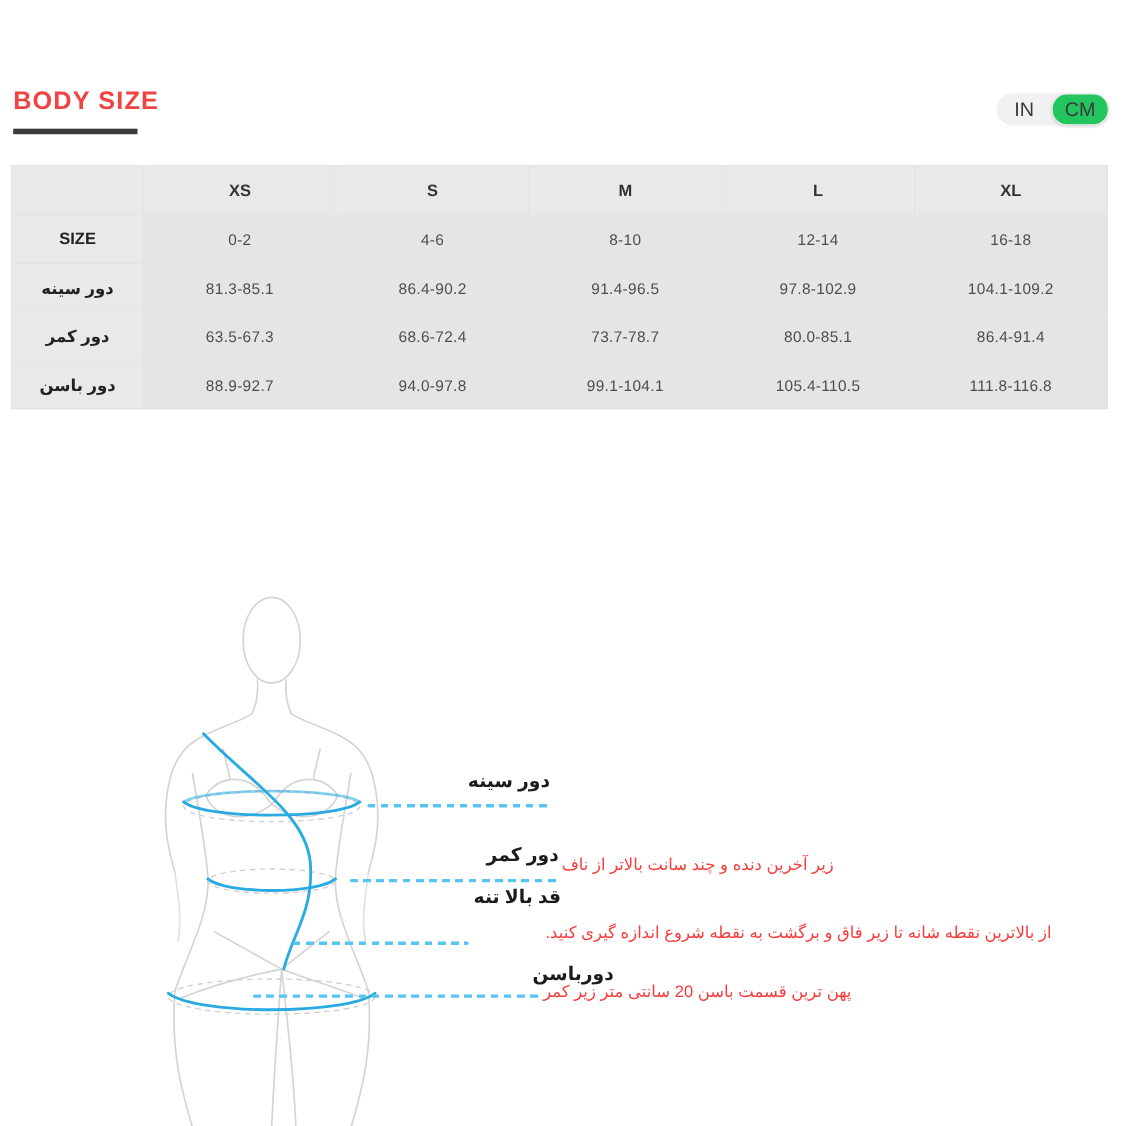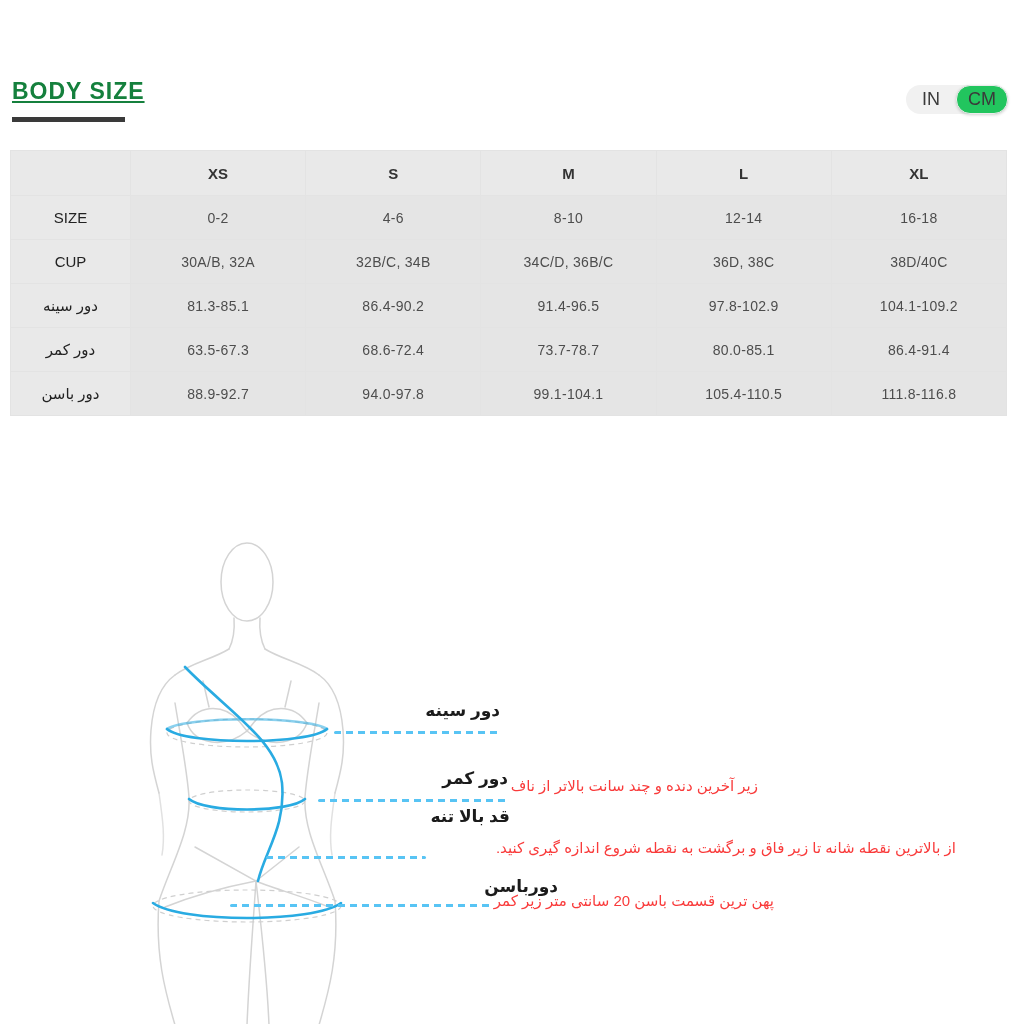--- a/index.html
+++ b/index.html
@@ -2,40 +2,40 @@
 <html><head>
 <meta charset="utf-8">
 <style>
   * { margin:0; padding:0; box-sizing:border-box; }
   html,body { width:1024px; height:1024px; background:#ffffff; overflow:hidden;
               font-family:"Liberation Sans","DejaVu Sans",sans-serif; }
   .stage { position:relative; width:1024px; height:1024px; }
 
   
   .page-title { position:absolute; left:12px; top:78px; font-size:23px; font-weight:700;
-                letter-spacing:1px; color:#15803d;text-decoration:underline; }
+                letter-spacing:1px; color:#ef4444; }
   .title-underline { position:absolute; left:12px; top:117px; width:113px; height:5px;
                      background:#3a3a3a; }
 
   
   .toggle { position:absolute; left:906px; top:85px; width:102px; height:29px;
             background:#f1f1f1; border-radius:15px; display:flex; align-items:center; }
   .toggle .opt { flex:1; text-align:center; font-size:18px; color:#3a3a3a; line-height:27px;
                  border-radius:14px; cursor:pointer; }
   .toggle .opt.selected { background:#22c55e; border:1px solid #ececec;
                           box-shadow:0 1px 3px rgba(0,0,0,.18); height:29px; }
 
   
   table.size { position:absolute; left:10px; top:150px; width:997px; border-collapse:collapse;
                table-layout:fixed; }
   table.size th, table.size td { border:1px solid #e3e3e3; height:44px; text-align:center;
                                  vertical-align:middle; }
   table.size col.c0 { width:120px; }
   table.size thead th { background:#e9e9e9; font-size:15px; font-weight:700; color:#333; height:45px; }
-  table.size td.rowlabel { background:#e9e9e9; font-size:15px; font-weight:400; color:#222; }
+  table.size td.rowlabel { background:#e9e9e9; font-size:15px; font-weight:700; color:#222; }
   table.size td.val { background:#e5e5e5; font-size:14px; color:#4d4d4d; letter-spacing:.3px; }
 
   
   .figure-svg { position:absolute; left:125px; top:535px; }
   .bdash { position:absolute; height:3px; border-radius:2px;
            background:repeating-linear-gradient(90deg,#58c4f4 0 7px,transparent 7px 12px); }
   .meas-label { position:absolute; direction:rtl; text-align:right; font-size:17px;
                 font-weight:600; color:#1b1b1b; white-space:nowrap; }
   .meas-note { position:absolute; direction:rtl; text-align:center; font-size:15px;
                color:#f93b3b; white-space:nowrap; }
@@ -73,28 +73,20 @@
       </tr>
     </thead>
     <tbody>
       <tr>
         <td class="rowlabel">SIZE</td>
         <td class="val">0-2</td>
         <td class="val">4-6</td>
         <td class="val">8-10</td>
         <td class="val">12-14</td>
         <td class="val">16-18</td>
-      </tr>
-      <tr>
-        <td class="rowlabel">CUP</td>
-        <td class="val">30A/B, 32A</td>
-        <td class="val">32B/C, 34B</td>
-        <td class="val">34C/D, 36B/C</td>
-        <td class="val">36D, 38C</td>
-        <td class="val">38D/40C</td>
       </tr>
       <tr>
         <td class="rowlabel" dir="rtl">دور سینه</td>
         <td class="val">81.3-85.1</td>
         <td class="val">86.4-90.2</td>
         <td class="val">91.4-96.5</td>
         <td class="val">97.8-102.9</td>
         <td class="val">104.1-109.2</td>
       </tr>
       <tr>

